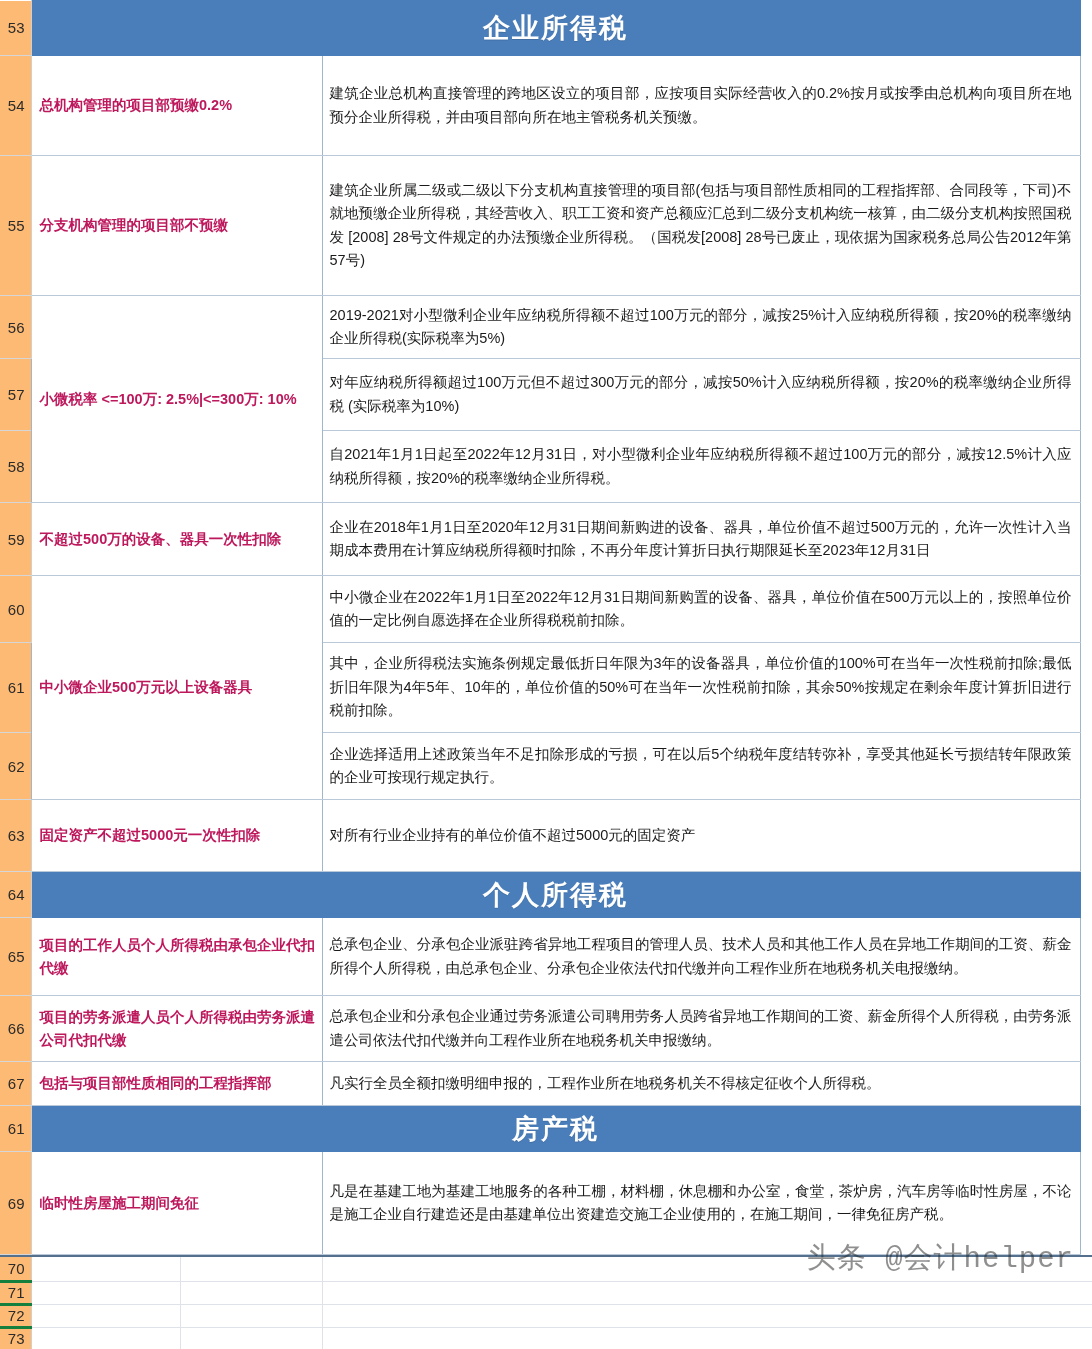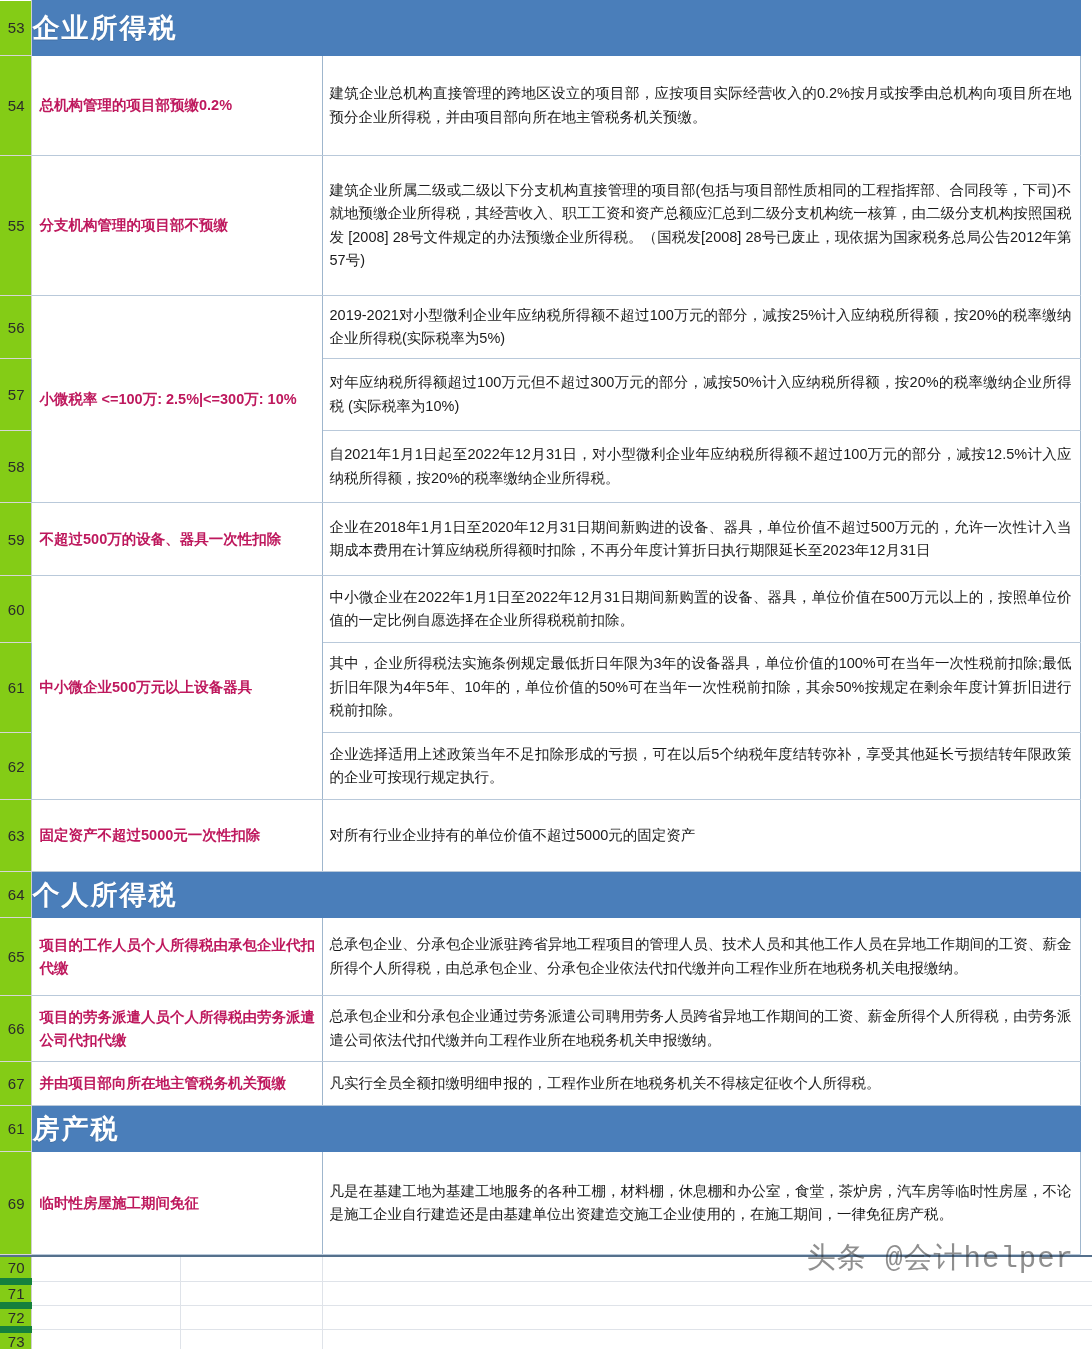--- a/index.html
+++ b/index.html
@@ -28,21 +28,21 @@
     width: 1080px;
     margin: 0;
   }
 
   col.c-rownum { width: 31px; }
   col.c-label  { width: 291px; }
   col.c-body   { width: 758px; }
 
   
   td.rownum {
-    background: #84cc16;
+    background: #fdba74;
     color: #2b2b2b;
     font-size: 15px;
     text-align: right;
     padding: 0 6px 0 0;
     vertical-align: middle;
     border-bottom: 1px solid #d6d6d6;
     border-right: 1px solid #cfcfcf;
     font-family: "Liberation Sans", sans-serif;
     height: 100%;
   }
@@ -73,40 +73,40 @@
     text-align: justify;
     text-justify: inter-ideograph;
   }
 
   td.section {
     background: #4a7eba;
     color: #ffffff;
     font-weight: bold;
     font-size: 27px;
     letter-spacing: 2px;
-    text-align: left;
+    text-align: center;
     vertical-align: middle;
     border: 1px solid #4a7eba;
     text-shadow: 0 1px 0 rgba(0,0,0,0.12);
   }
 
   
   table.blankgrid {
     border-collapse: collapse;
     table-layout: fixed;
     width: 1092px;
   }
   table.blankgrid col.b-rownum { width: 31px; }
   table.blankgrid col.b-a { width: 149px; }
   table.blankgrid col.b-b { width: 142px; }
   table.blankgrid col.b-c { width: 770px; }
 
   table.blankgrid td.rownum {
     border-right: 1px solid #cfcfcf;
-    border-bottom: 7px solid #15803d;
+    border-bottom: 3px solid #15803d;
   }
   table.blankgrid td.cellblank {
     background: #ffffff;
     border-bottom: 1px solid #dfe3e9;
     border-right: 1px solid #dfe3e9;
   }
 
   .thick-top { border-top: 2px solid #55708c !important; }
 
   .watermark {
@@ -204,21 +204,21 @@
       </tr>
 
       <tr style="height:66px;">
         <td class="rownum">66</td>
         <td class="label">项目的劳务派遣人员个人所得税由劳务派遣公司代扣代缴</td>
         <td class="body">总承包企业和分承包企业通过劳务派遣公司聘用劳务人员跨省异地工作期间的工资、薪金所得个人所得税，由劳务派遣公司依法代扣代缴并向工程作业所在地税务机关申报缴纳。</td>
       </tr>
 
       <tr style="height:44px;">
         <td class="rownum">67</td>
-        <td class="label">并由项目部向所在地主管税务机关预缴</td>
+        <td class="label">包括与项目部性质相同的工程指挥部</td>
         <td class="body">凡实行全员全额扣缴明细申报的，工程作业所在地税务机关不得核定征收个人所得税。</td>
       </tr>
 
       <tr style="height:46px;">
         <td class="rownum">61</td>
         <td class="section" colspan="2">房产税</td>
       </tr>
 
       <tr style="height:103px;">
         <td class="rownum">69</td>

